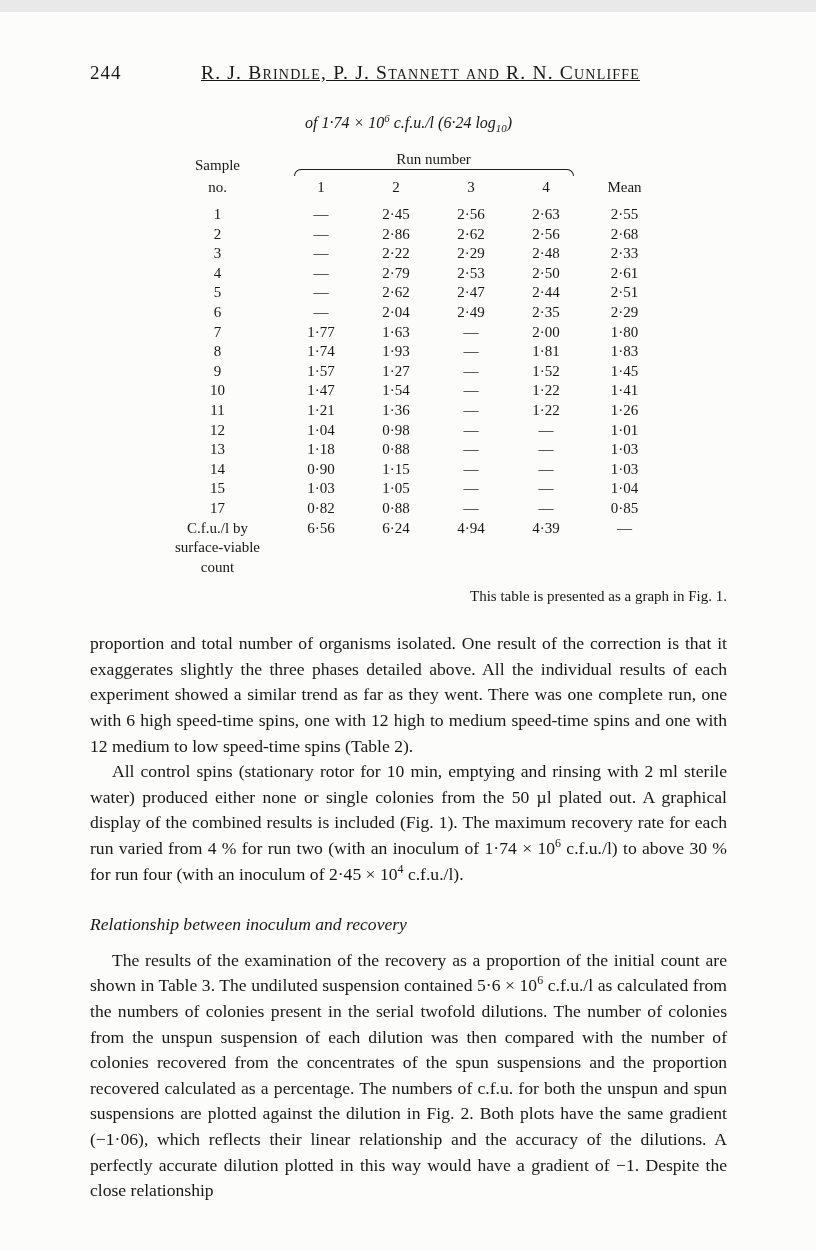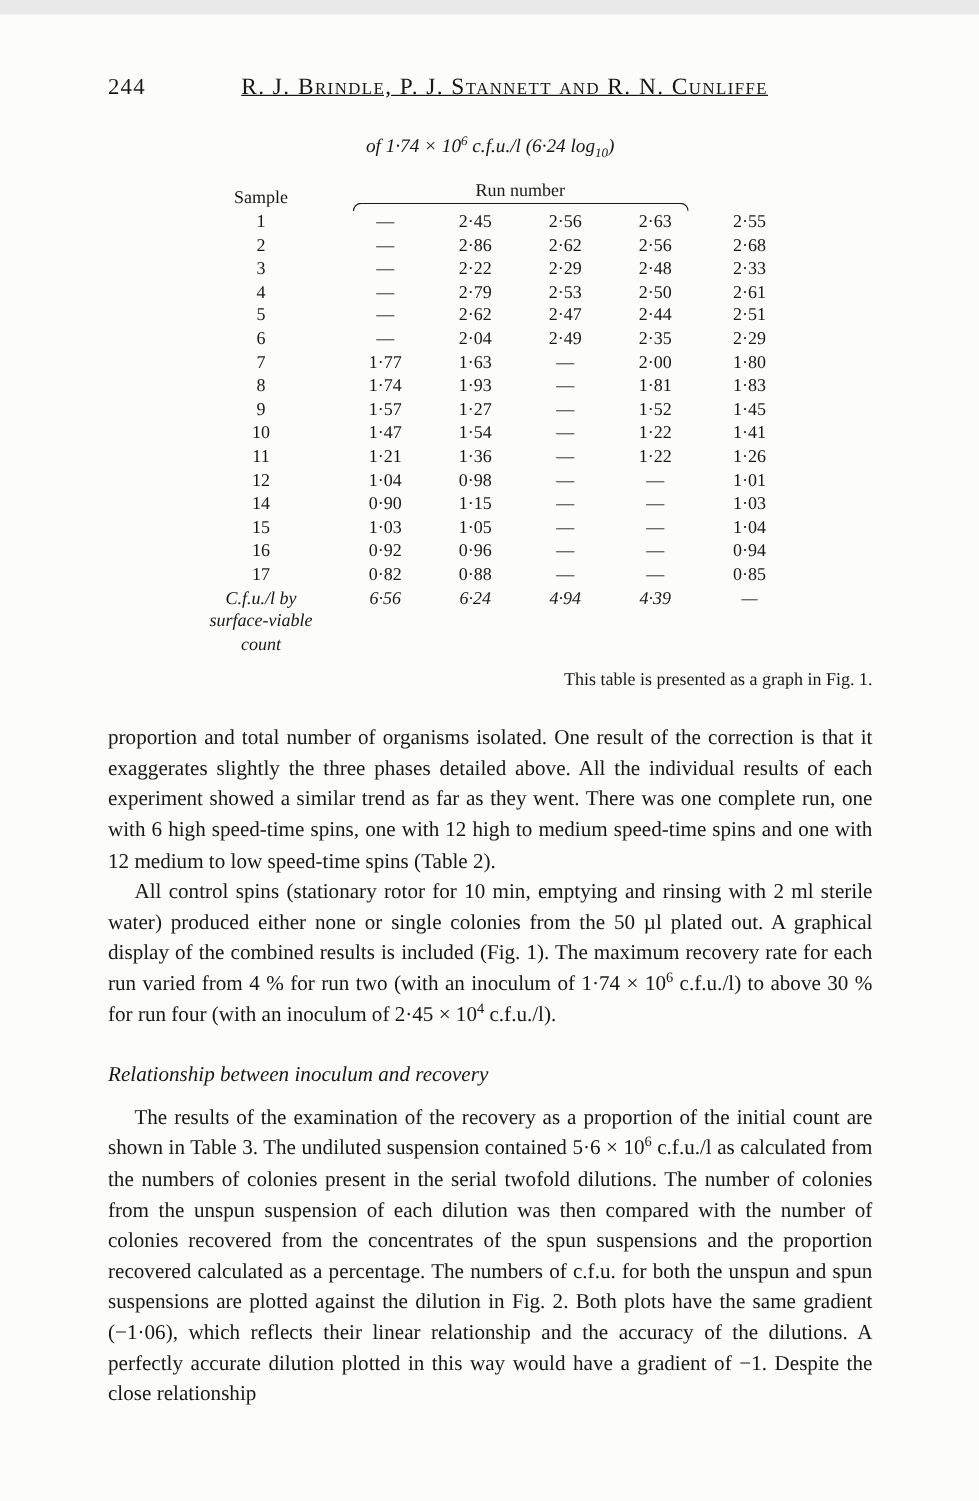--- a/index.html
+++ b/index.html
@@ -34,21 +34,21 @@
   .run-th { vertical-align: top; padding-top: 1px; }
   .run-label { line-height: 20px; }
   .brace {
     height: 7px; margin: 0 10px;
     border: 1px solid #1a1a1a; border-bottom: none;
     border-radius: 7px 7px 0 0;
   }
   .head-row2 th { line-height: 22px; padding-bottom: 7px; }
   tbody td { height: 19.6px; }
   .footer-label { text-align: left; white-space: pre-line; }
-  tr.footer-row td { vertical-align: top; font-style: italic; }
+  tr.footer-row td { vertical-align: top; }
 
   .table-note { text-align: right; font-size: 15px; margin-top: 11px; }
 
   
   .article-body { margin-top: 26px; font-size: 17.6px; line-height: 25.6px; text-align: justify; }
   .article-body p { margin: 0; }
   p.indent { text-indent: 22px; }
   .section-heading {
     font-size: 17.6px; font-style: italic; font-weight: normal;
     margin: 25px 0 10px; text-align: left;
@@ -80,20 +80,28 @@
     </colgroup>
     <thead>
       <tr class="head-row1">
         <th>Sample</th>
         <th class="run-th" colspan="4">
           <div class="run-label">Run number</div>
           <div class="brace"></div>
         </th>
         <th></th>
       </tr>
+      <tr class="head-row2">
+        <th>no.</th>
+        <th>1</th>
+        <th>2</th>
+        <th>3</th>
+        <th>4</th>
+        <th>Mean</th>
+      </tr>
     </thead>
     <tbody>
         <tr>
           <td class="row-label">1</td>
           <td>—</td>
           <td>2·45</td>
           <td>2·56</td>
           <td>2·63</td>
           <td>2·55</td>
         </tr>
@@ -179,42 +187,42 @@
         </tr>
         <tr>
           <td class="row-label">12</td>
           <td>1·04</td>
           <td>0·98</td>
           <td>—</td>
           <td>—</td>
           <td>1·01</td>
         </tr>
         <tr>
+          <td class="row-label">13</td>
+          <td>1·18</td>
+          <td>0·88</td>
+          <td>—</td>
+          <td>—</td>
+          <td>1·03</td>
+        </tr>
+        <tr>
           <td class="row-label">14</td>
           <td>0·90</td>
           <td>1·15</td>
           <td>—</td>
           <td>—</td>
           <td>1·03</td>
         </tr>
         <tr>
           <td class="row-label">15</td>
           <td>1·03</td>
           <td>1·05</td>
           <td>—</td>
           <td>—</td>
           <td>1·04</td>
-        </tr>
-        <tr>
-          <td class="row-label">16</td>
-          <td>0·92</td>
-          <td>0·96</td>
-          <td>—</td>
-          <td>—</td>
-          <td>0·94</td>
         </tr>
         <tr>
           <td class="row-label">17</td>
           <td>0·82</td>
           <td>0·88</td>
           <td>—</td>
           <td>—</td>
           <td>0·85</td>
         </tr>
         <tr class="footer-row">

